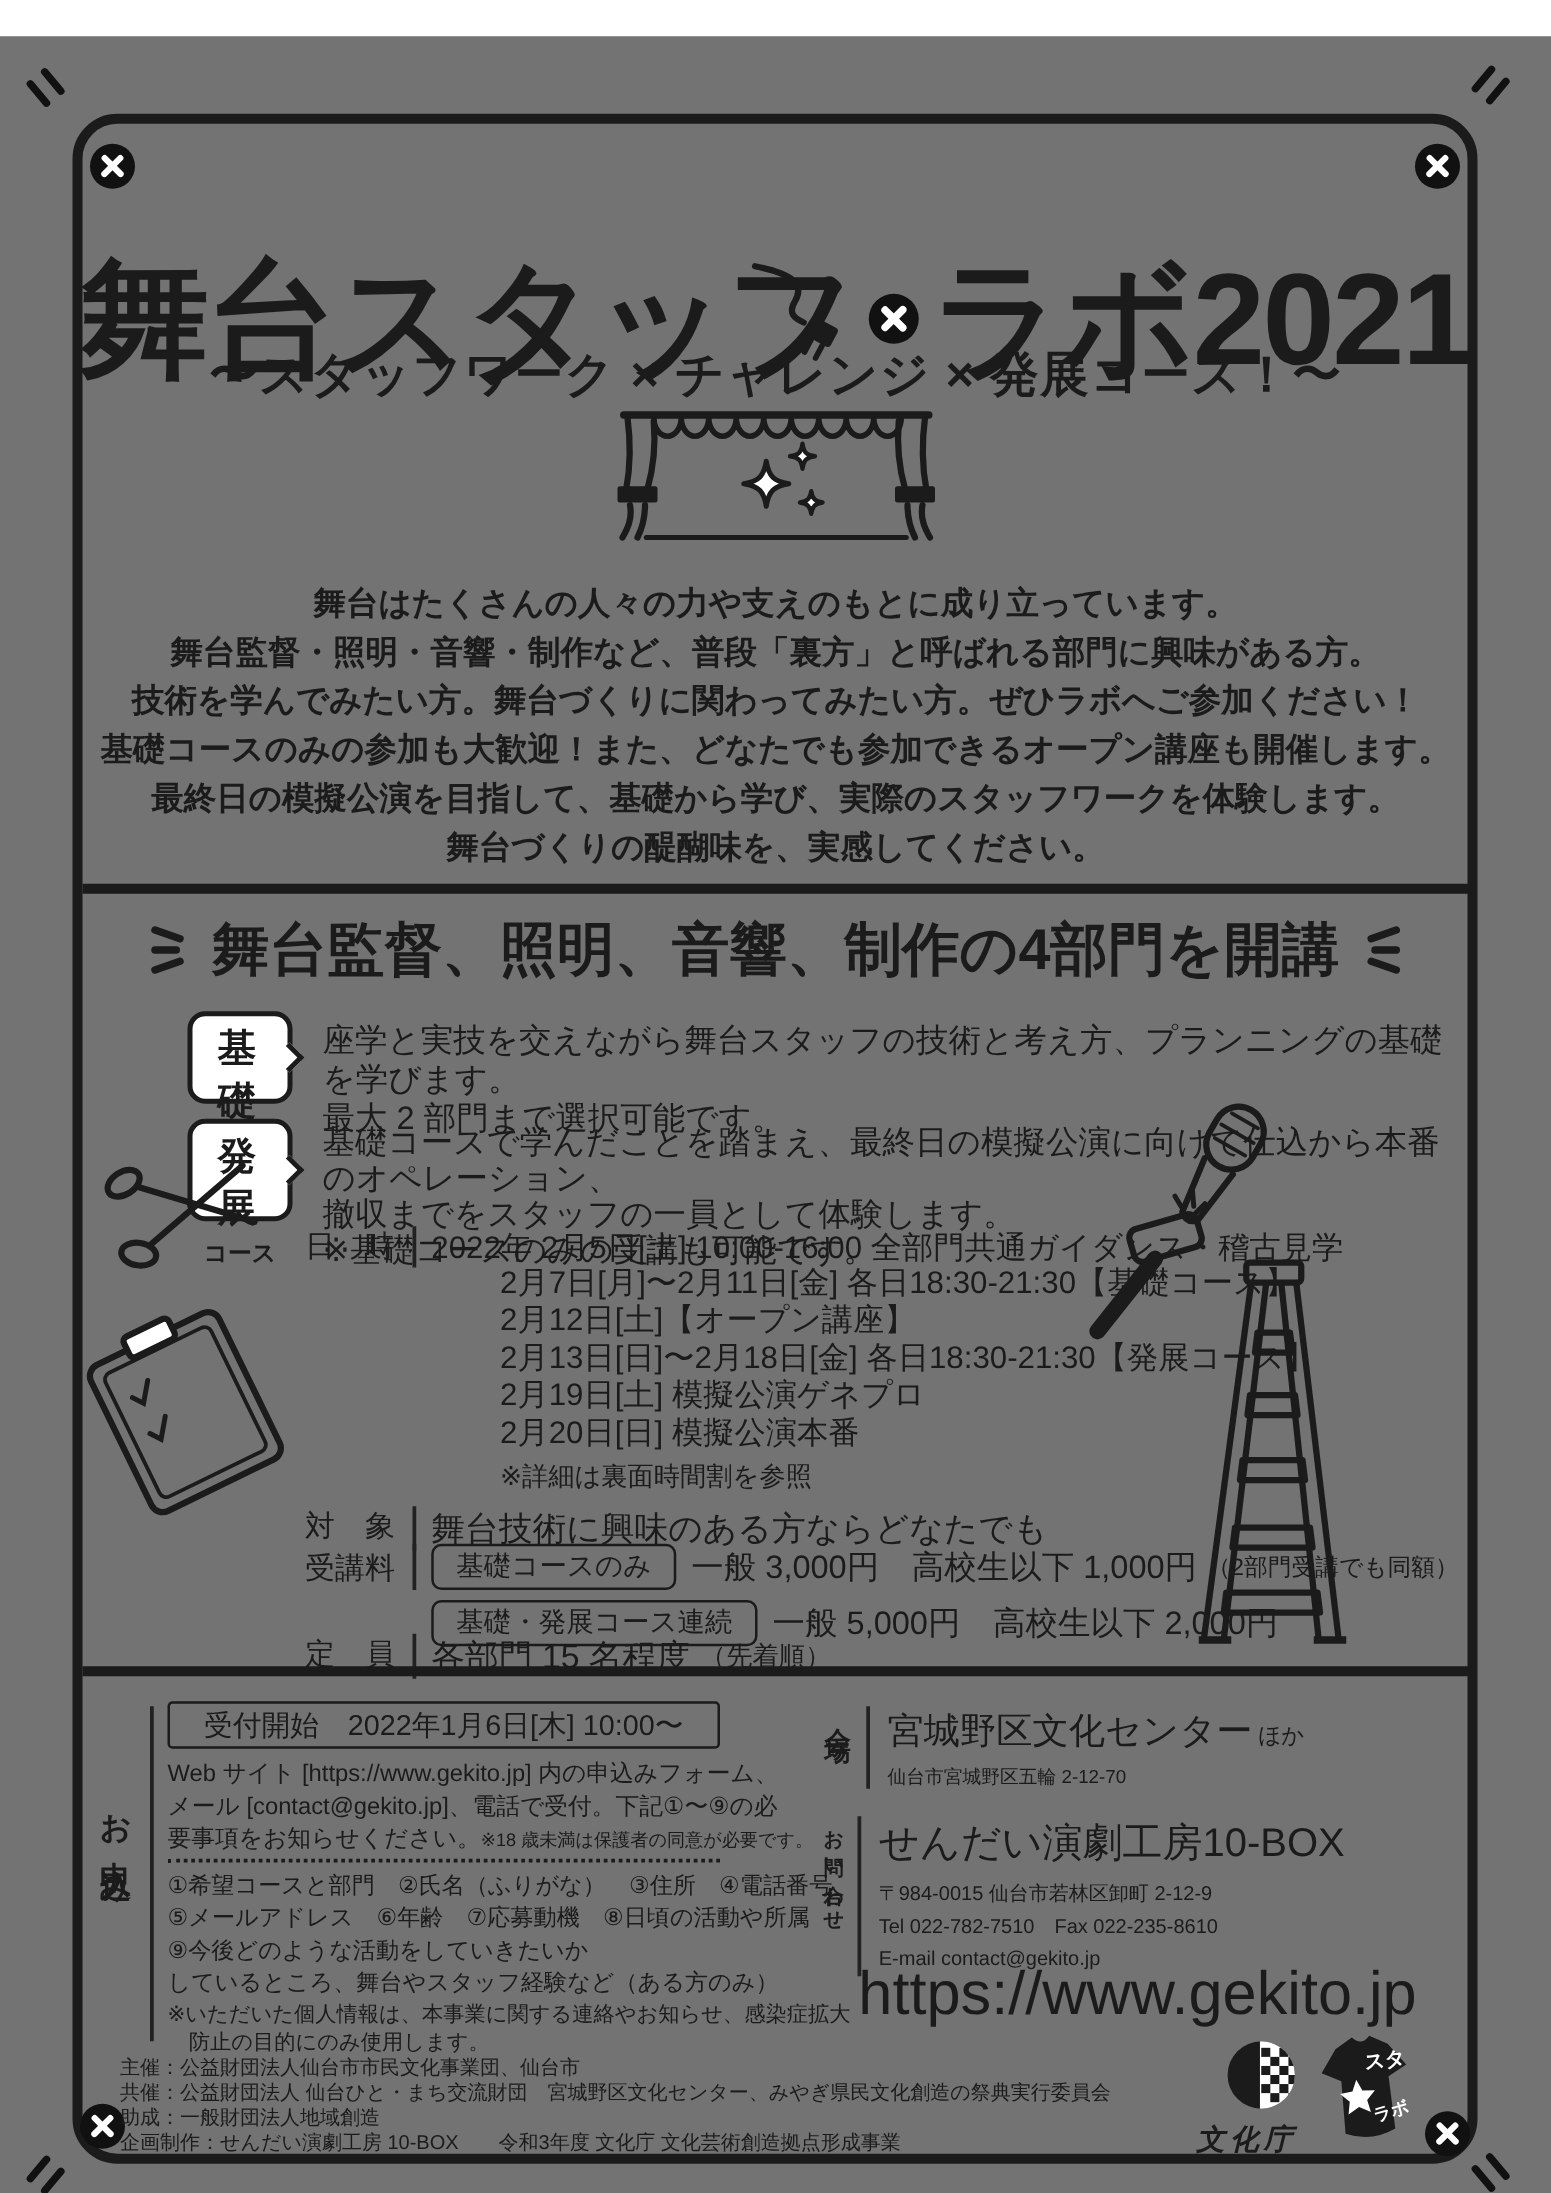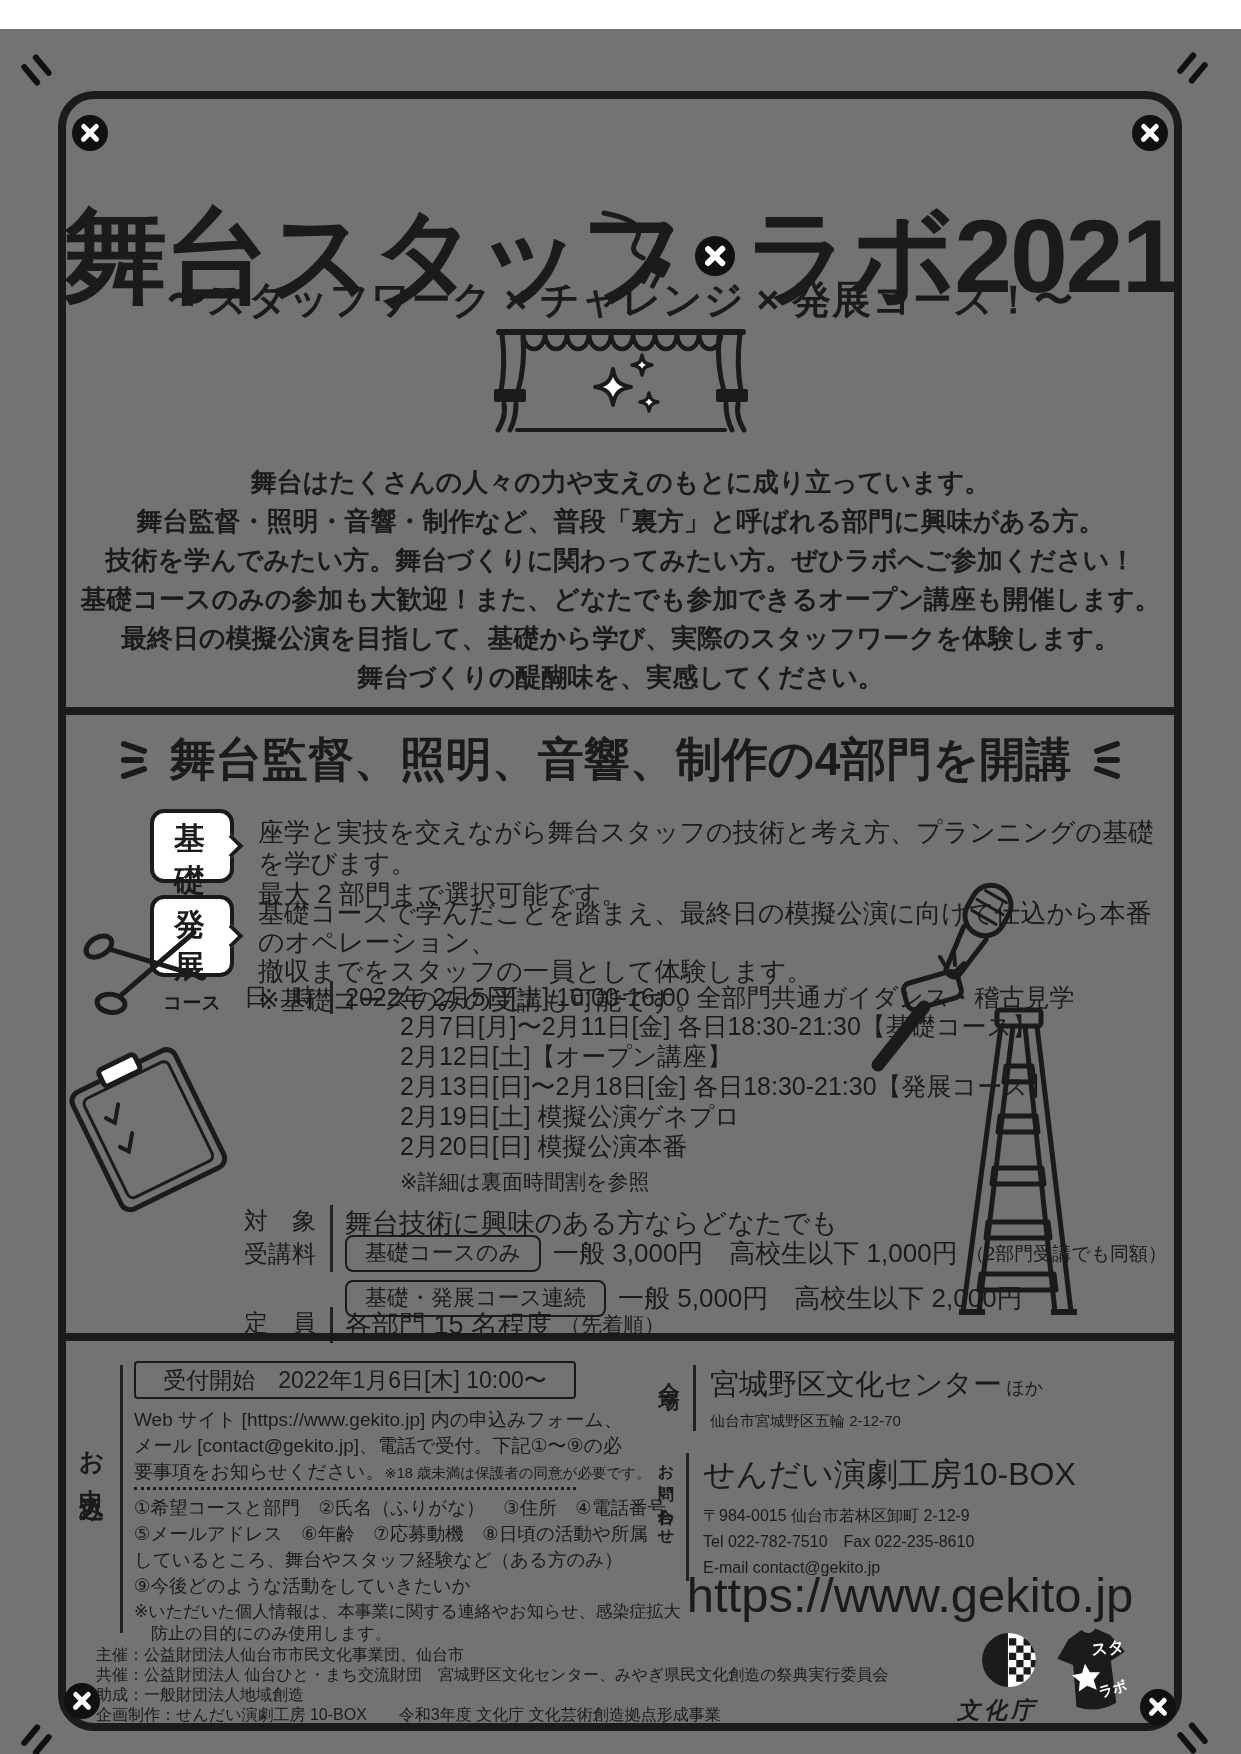--- a/index.html
+++ b/index.html
@@ -306,22 +306,22 @@
     <div>Web サイト [https://www.gekito.jp] 内の申込みフォーム、</div>
     <div>メール [contact@gekito.jp]、電話で受付。下記①〜⑨の必</div>
     <div><span>要事項をお知らせください。</span><span class="tiny">※18 歳未満は保護者の同意が必要です。</span></div>
   </div>
 
   <div class="dashline"></div>
 
   <div class="app-items">
     <div>①希望コースと部門　②氏名（ふりがな）　③住所　④電話番号</div>
     <div>⑤メールアドレス　⑥年齢　⑦応募動機　⑧日頃の活動や所属</div>
+    <div>⑨今後どのような活動をしていきたいか</div>
     <div>しているところ、舞台やスタッフ経験など（ある方のみ）</div>
-    <div>⑨今後どのような活動をしていきたいか</div>
   </div>
 
   <div class="app-privacy">
     <div>※いただいた個人情報は、本事業に関する連絡やお知らせ、感染症拡大</div>
     <div>　防止の目的にのみ使用します。</div>
   </div>
 
   <div class="vblock venue" style="top:1336px;">
     <span class="vlabel">会場</span>
     <span class="vbar"></span>

